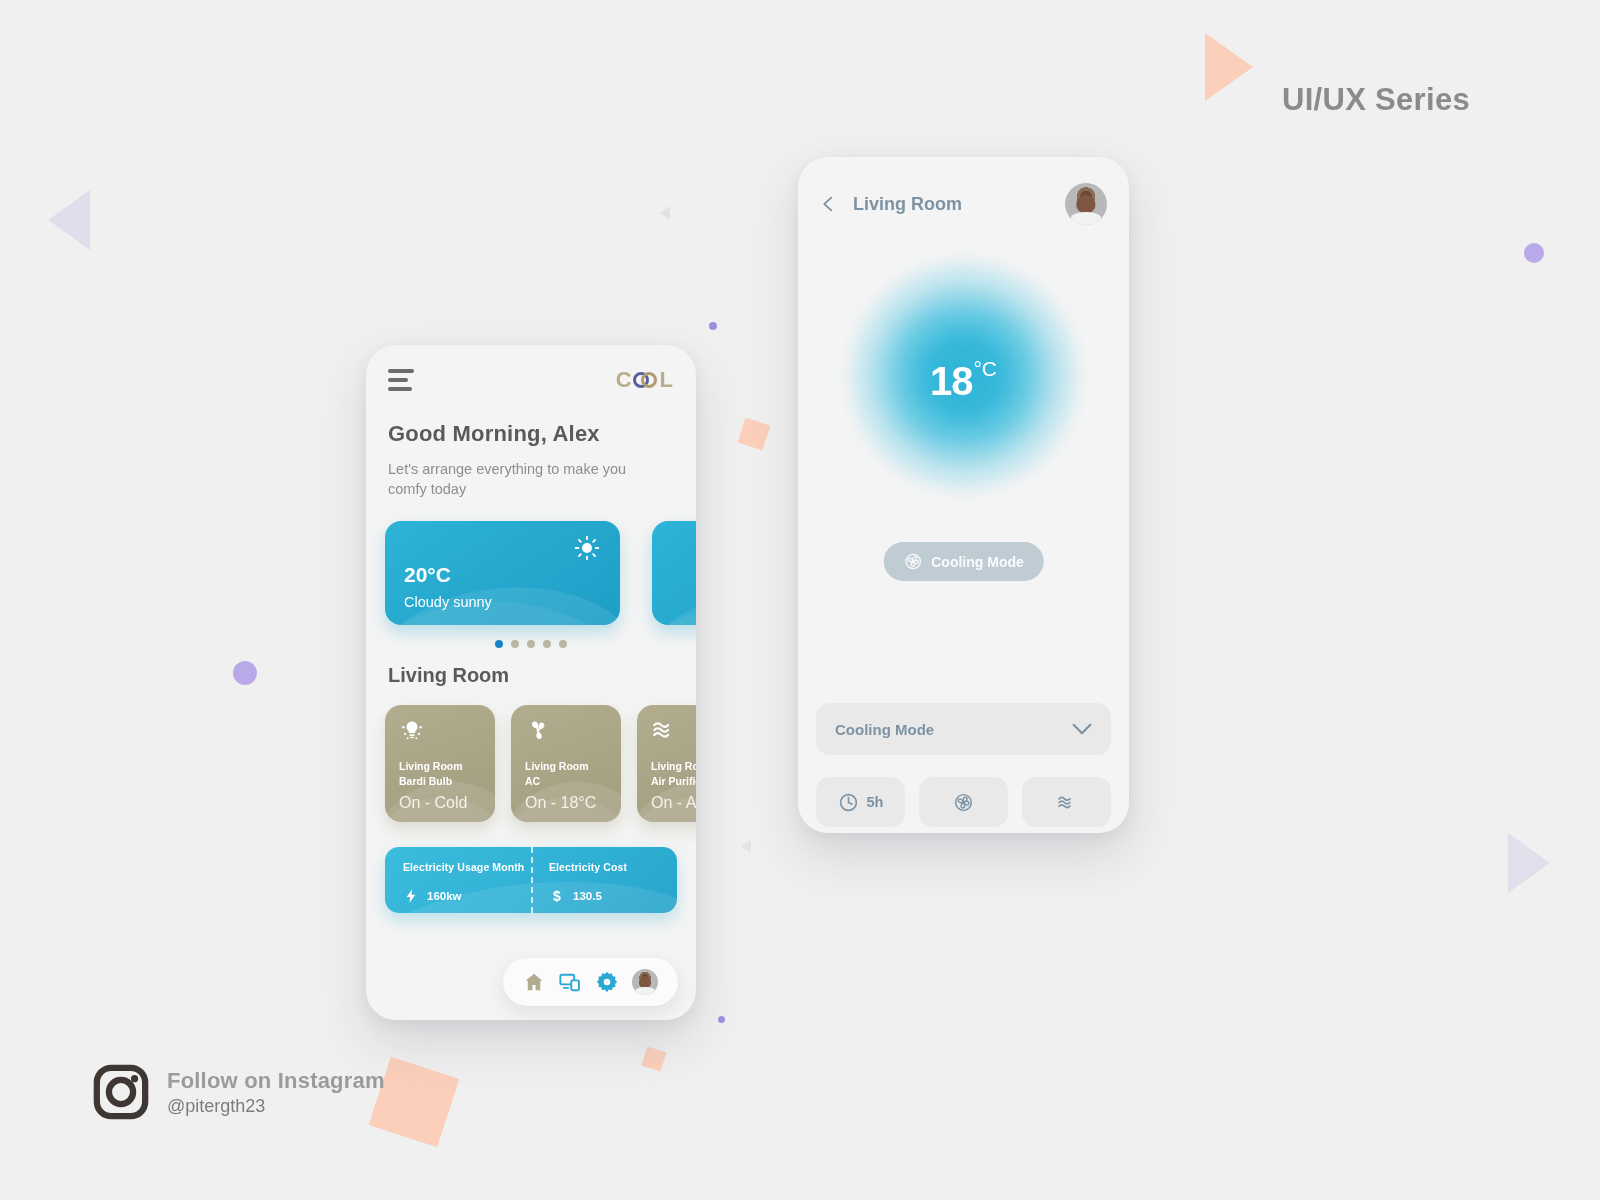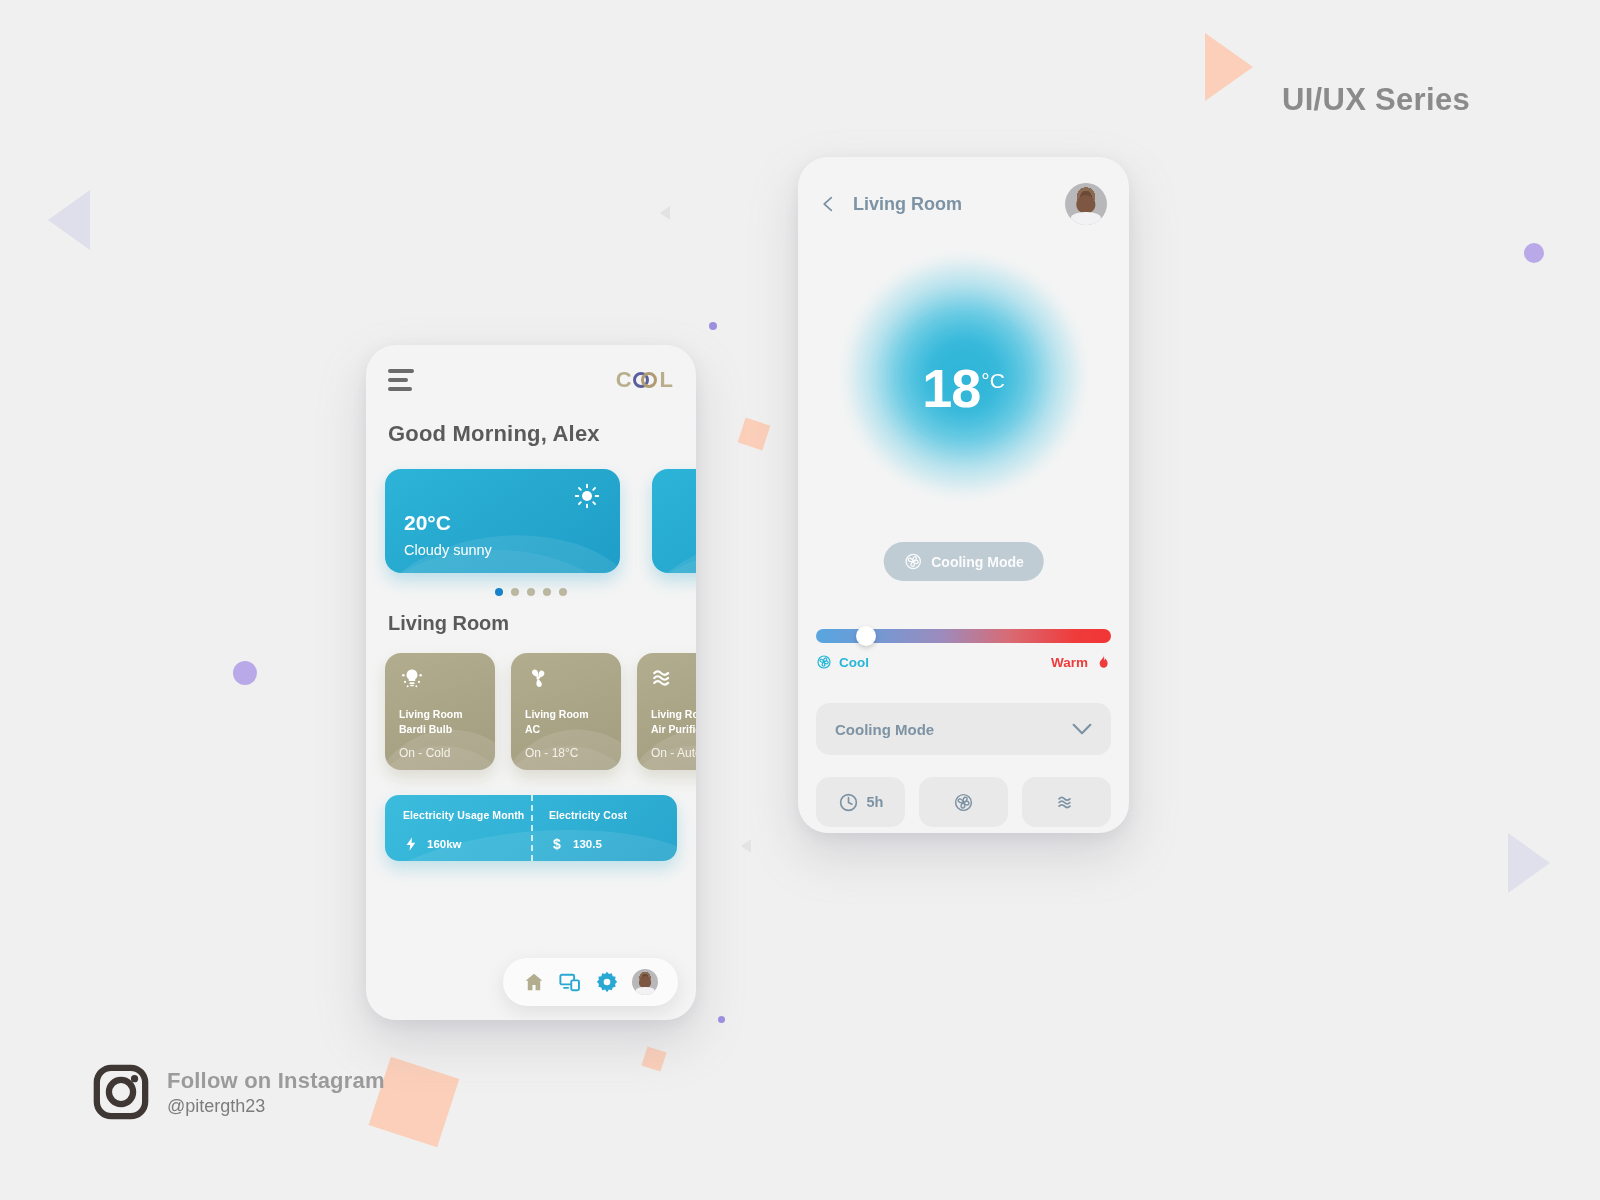--- a/index.html
+++ b/index.html
@@ -126,21 +126,21 @@
   }
   .device-card .dwave {
     position: absolute; left: -20%; bottom: -44px; width: 150%; height: 84px;
     background: rgba(255,255,255,.10);
     border-radius: 50% 50% 0 0 / 100% 100% 0 0;
     transform: rotate(-8deg);
   }
   .device-card .dwave.d2 { bottom: -60px; background: rgba(255,255,255,.07); transform: rotate(5deg); }
   .device-card .dicon { position: absolute; left: 14px; top: 12px; width: 26px; height: 26px; }
   .device-card .dname { position: absolute; left: 14px; top: 54px; font-size: 10.5px; font-weight: bold; color: #fff; line-height: 1.42; white-space: nowrap; }
-  .device-card .dstate { position: absolute; left: 14px; bottom: 10px; font-size: 12px; color: #f4f2e9; white-space: nowrap; }
+  .device-card .dstate { position: absolute; left: 14px; bottom: 10px; font-size: 16px; color: #f4f2e9; white-space: nowrap; }
 
   
   .stats {
     position: relative; margin: 25px 19px 0 19px; height: 66px;
     border-radius: 14px; overflow: hidden; display: flex;
     background: linear-gradient(140deg, #3bbcdd 0%, #32b2d6 50%, #28a5cc 100%);
     box-shadow: 0 8px 16px rgba(45,170,210,.26);
   }
   .stats .swave {
     position: absolute; left: -10%; bottom: -40px; width: 125%; height: 70px;
@@ -193,21 +193,21 @@
     background: radial-gradient(circle,
       #2fb5d8 0%, #35b8da 22%, rgba(73,193,223,.80) 40%,
       rgba(128,211,232,.46) 58%, rgba(190,232,243,.20) 74%,
       rgba(244,244,244,0) 88%);
     filter: blur(7px);
   }
   .glow-temp {
     position: absolute; left: 0; right: 0; top: 132px;
     text-align: center; color: #fff;
   }
-  .glow-temp .n { font-size: 54px; font-weight: bold; letter-spacing: -1px; }
+  .glow-temp .n { font-size: 40px; font-weight: bold; letter-spacing: -1px; }
   .glow-temp .u { font-size: 21px; font-weight: normal; vertical-align: 19px; margin-left: 1px; }
 
   .mode-pill {
     position: absolute; left: 50%; top: 385px; transform: translateX(-50%);
     display: flex; align-items: center; gap: 9px;
     background: #c0ccd4; border-radius: 22px; padding: 10px 20px;
     cursor: pointer;
   }
   .mode-pill .mp-icon { width: 19px; height: 19px; }
   .mode-pill .mp-label { font-size: 14px; font-weight: bold; color: #fafbfc; }
@@ -300,20 +300,21 @@
       <span class="oo">
           <span class="o1"></span>
           <span class="o2"></span>
         </span>
       <span class="l">L</span>
     </div>
   </div>
 
   <div class="greeting">
     <h1>Good Morning, Alex</h1>
+    <p>Let's arrange everything to make you comfy today</p>
   </div>
 
   <div class="weather-row">
     <div class="weather-card">
       <div class="wave w1"></div>
       <div class="wave w2"></div>
       <svg class="sun" viewBox="0 0 24 24">
         <circle cx="12" cy="12" r="4.6" fill="#fff"></circle>
         <g stroke="#fff" stroke-width="1.7" stroke-linecap="round">
           <line x1="12" y1="1.6" x2="12" y2="4"></line>
@@ -468,45 +469,20 @@
         <circle cx="12" cy="12" r="9"></circle>
         <path d="M12 12c-.6-3.2-.2-5.4 1.6-6 1.8-.6 3 1.2 2.3 2.9-.6 1.7-2.3 2.7-3.9 3.1z"></path>
         <path d="M12 12c2.8-1.7 5-2.1 5.9-.5 1 1.6-.3 3.4-2.1 3.3-1.8-.1-3.1-1.6-3.8-2.8z"></path>
         <path d="M12 12c1.6 2.8 1.9 5 .4 5.9-1.6.9-3.4-.4-3.2-2.2.1-1.8 1.6-3 2.8-3.7z"></path>
         <path d="M12 12c-3.2.6-5.4.2-6-1.6-.6-1.8 1.2-3 2.9-2.3 1.7.6 2.7 2.3 3.1 3.9z"></path>
       </g>
     </svg>
     <span class="mp-label">Cooling Mode</span>
   </div>
 
-  <div class="slider-wrap">
-    <div class="slider-track">
-      <div class="slider-thumb"></div>
-    </div>
-    <div class="slider-labels">
-      <div class="sl-left">
-        <svg class="sl-ico" viewBox="0 0 24 24">
-          <g fill="none" stroke="#26b6d8" stroke-width="1.8">
-            <circle cx="12" cy="12" r="9"></circle>
-            <path d="M12 12c-.6-3.2-.2-5.4 1.6-6 1.8-.6 3 1.2 2.3 2.9-.6 1.7-2.3 2.7-3.9 3.1z"></path>
-            <path d="M12 12c2.8-1.7 5-2.1 5.9-.5 1 1.6-.3 3.4-2.1 3.3-1.8-.1-3.1-1.6-3.8-2.8z"></path>
-            <path d="M12 12c1.6 2.8 1.9 5 .4 5.9-1.6.9-3.4-.4-3.2-2.2.1-1.8 1.6-3 2.8-3.7z"></path>
-            <path d="M12 12c-3.2.6-5.4.2-6-1.6-.6-1.8 1.2-3 2.9-2.3 1.7.6 2.7 2.3 3.1 3.9z"></path>
-          </g>
-        </svg>
-        <span class="t">Cool</span>
-      </div>
-      <div class="sl-right">
-        <span class="t">Warm</span>
-        <svg class="sl-ico" viewBox="0 0 24 24">
-          <path d="M13.2 1.5c.5 3.3-1.3 4.6-3 6.3-1.8 1.8-3.2 3.6-3.2 6.3 0 4 3 6.4 6 6.4s6-2.4 6-6.4c0-3.3-2-5.2-3.4-7.4-.3 1.3-1 2-1.9 2.5.4-2.8-.1-5.5-.5-7.7z" fill="#ee3c3c"></path>
-        </svg>
-      </div>
-    </div>
-  </div>
 
   <div class="dropdown">
     <span class="dd-label">Cooling Mode</span>
     <svg class="dd-chev" viewBox="0 0 24 14">
       <polyline points="2,2 12,12 22,2" fill="none" stroke="#7d93a4" stroke-width="2.6" stroke-linecap="round" stroke-linejoin="round"></polyline>
     </svg>
   </div>
 
   <div class="actionrow">
 

